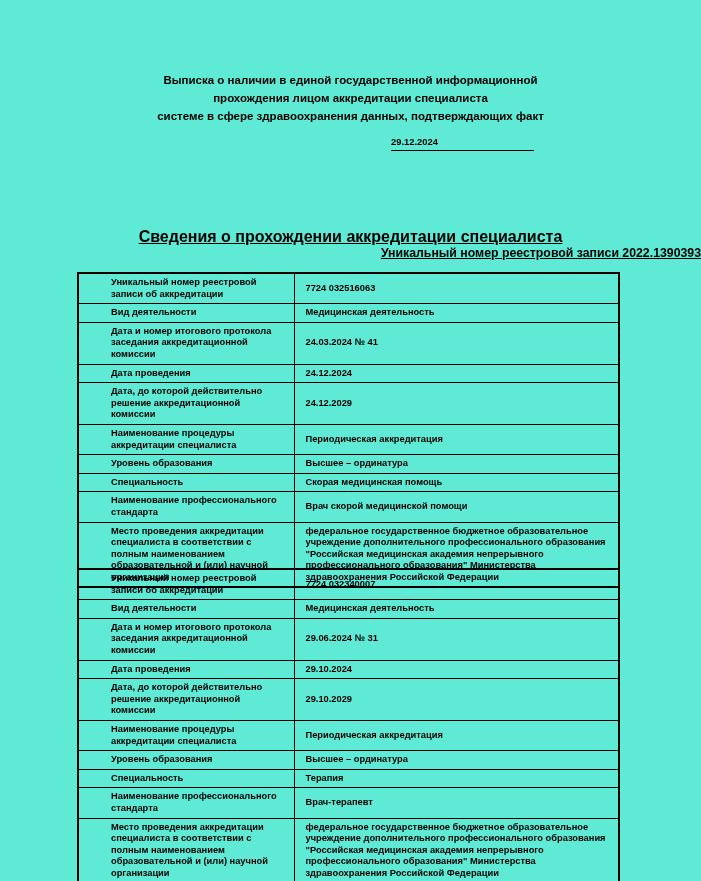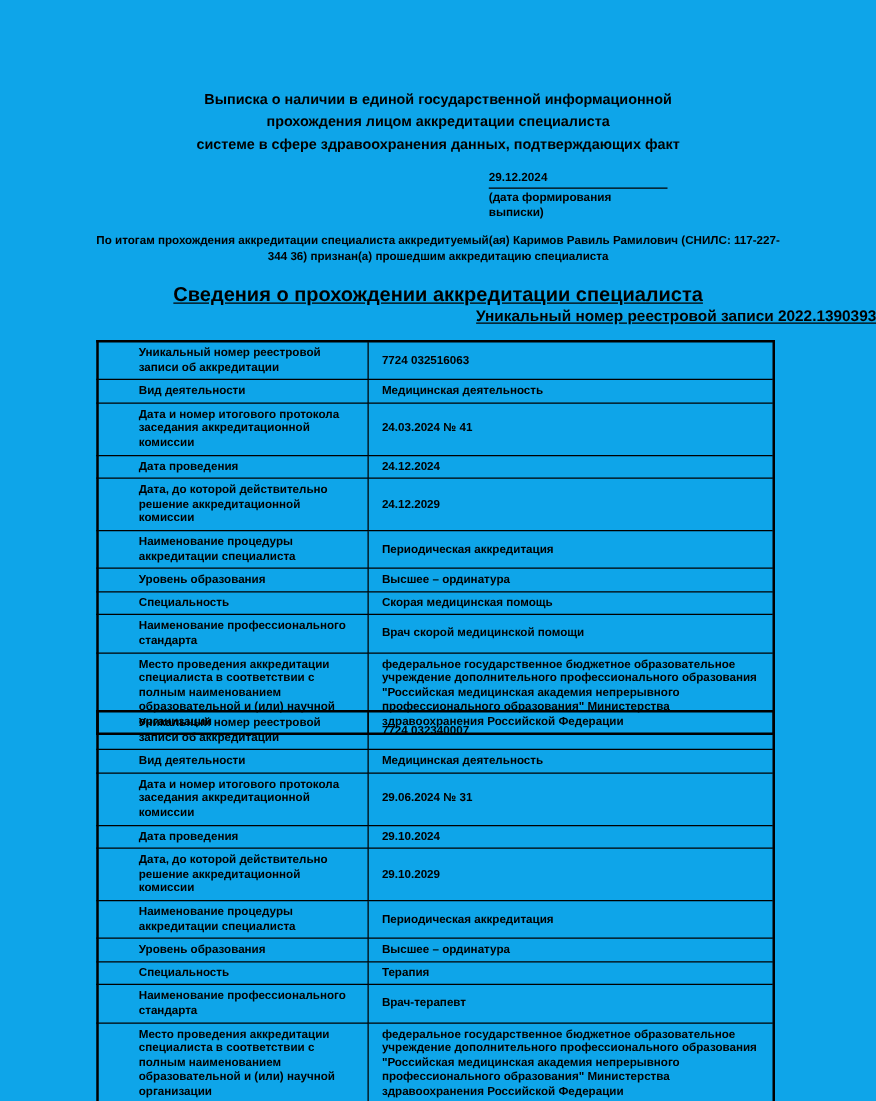--- a/index.html
+++ b/index.html
@@ -2,21 +2,21 @@
 <html><head>
 <meta charset="utf-8">
 <style>
   * { margin:0; padding:0; box-sizing:border-box; }
   html,body { background:#ffffff; }
   body {
     width:701px; height:881px; position:relative; overflow:hidden;
     font-family:"Liberation Sans", sans-serif;
     font-weight:700; color:#000000;
   }
-  .page { position:absolute; inset:0; background:#0ea5e9; }
+  .page { position:absolute; inset:0; background:#5eead4; }
 
   .title {
     position:absolute; top:71px; left:0; right:0;
     text-align:center; font-size:11.5px; line-height:18px;
   }
 
   .date-block {
     position:absolute; top:136px; left:391px; width:143px;
     text-align:left; font-size:9.4px; line-height:12px;
   }
@@ -61,24 +61,22 @@
 <div class="page">
 
   <div class="title">
     <div>Выписка о наличии в единой государственной информационной</div>
     <div>прохождения лицом аккредитации специалиста</div>
     <div>системе в сфере здравоохранения данных, подтверждающих факт</div>
   </div>
 
   <div class="date-block">
     <span class="date-value">29.12.2024</span>
-    <span class="date-label">(дата формирования выписки)</span>
   </div>
 
-  <div class="intro">По итогам прохождения аккредитации специалиста аккредитуемый(ая) Каримов Равиль Рамилович (СНИЛС: 117-227-344 36) признан(а) прошедшим аккредитацию специалиста</div>
 
   <div class="section-heading">Сведения о прохождении аккредитации специалиста</div>
 
   <div class="registry-heading">Уникальный номер реестровой записи 2022.1390393</div>
 
   <table class="doc-table table-1">
     <tbody>
       <tr>
         <td class="label-cell">Уникальный номер реестровой записи об аккредитации</td>
         <td class="value-cell">7724 032516063</td>

